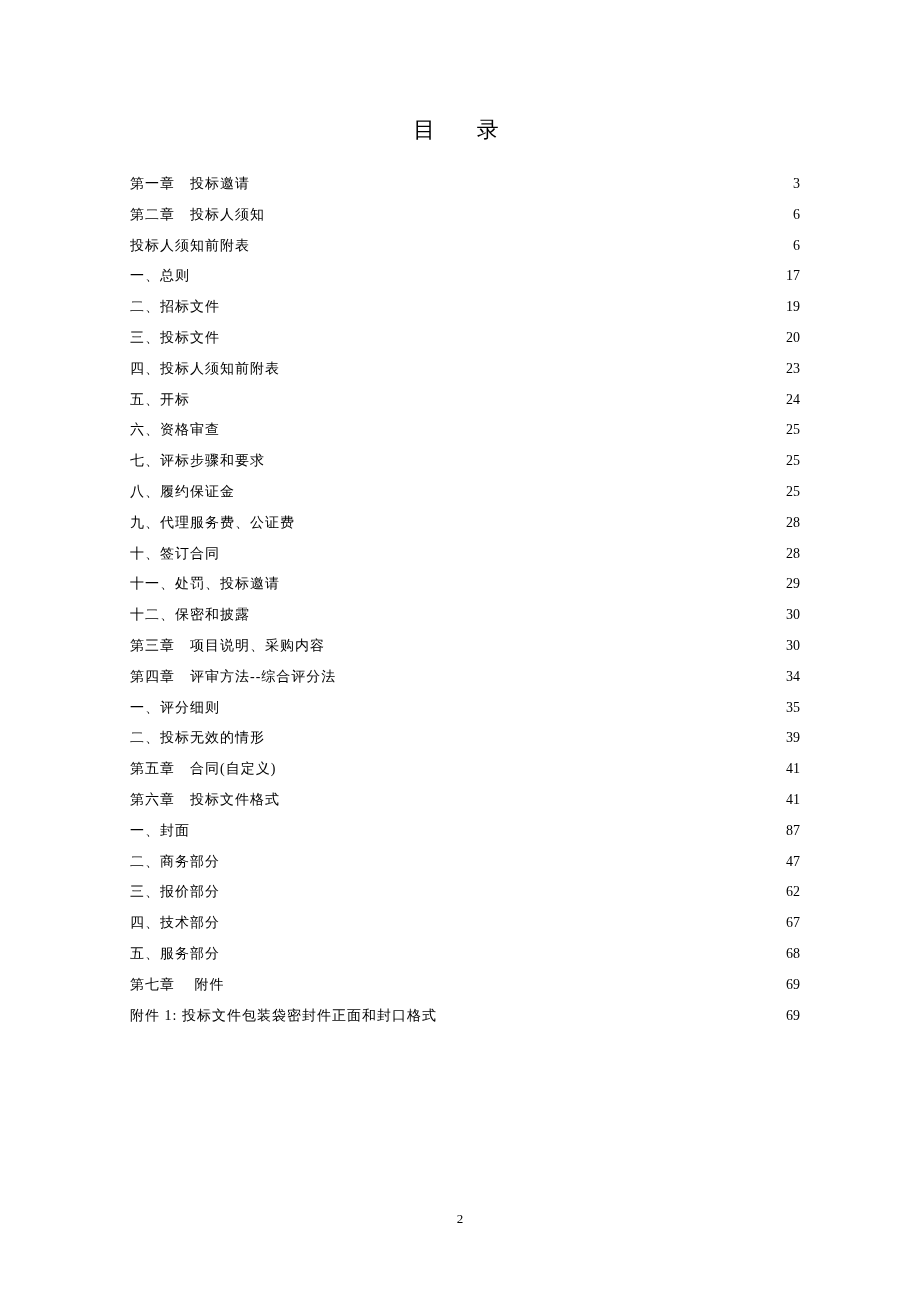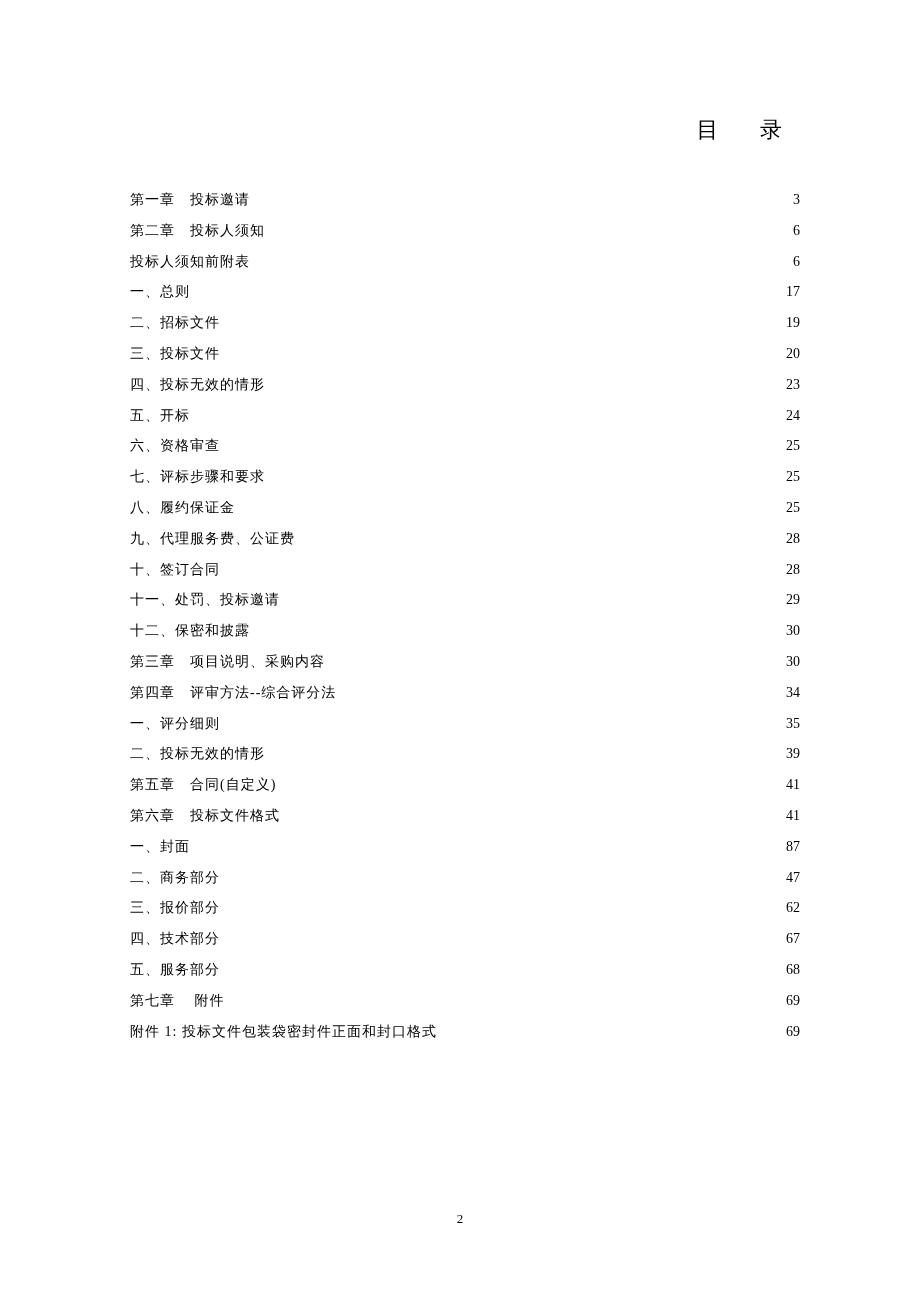--- a/index.html
+++ b/index.html
@@ -11,25 +11,25 @@
       background: #ffffff;
       font-family: "SimSun", "宋体", serif;
       width: 920px;
       height: 1302px;
       position: relative;
     }
     .page {
       padding: 115px 120px 0 130px;
     }
     .toc-title {
-      text-align: right;
+      text-align: center;
       font-size: 22px;
       font-weight: normal;
       letter-spacing: 18px;
-      margin-bottom: 40px;
+      margin-bottom: 24px;
       font-family: "SimSun", "宋体", serif;
     }
     .toc-list {
       list-style: none;
     }
     .toc-entry {
       display: flex;
       align-items: flex-start;
       font-size: 14px;
       line-height: 2.2;
@@ -99,21 +99,21 @@
         <span class="toc-label">二、招标文件</span>
         <span class="toc-dots"></span>
         <span class="toc-page">19</span>
       </li>
       <li class="toc-entry">
         <span class="toc-label">三、投标文件</span>
         <span class="toc-dots"></span>
         <span class="toc-page">20</span>
       </li>
       <li class="toc-entry">
-        <span class="toc-label">四、投标无效的情形</span>
+        <span class="toc-label">四、投标人须知前附表</span>
         <span class="toc-dots"></span>
         <span class="toc-page">23</span>
       </li>
       <li class="toc-entry">
         <span class="toc-label">五、开标</span>
         <span class="toc-dots"></span>
         <span class="toc-page">24</span>
       </li>
       <li class="toc-entry">
         <span class="toc-label">六、资格审查</span>

